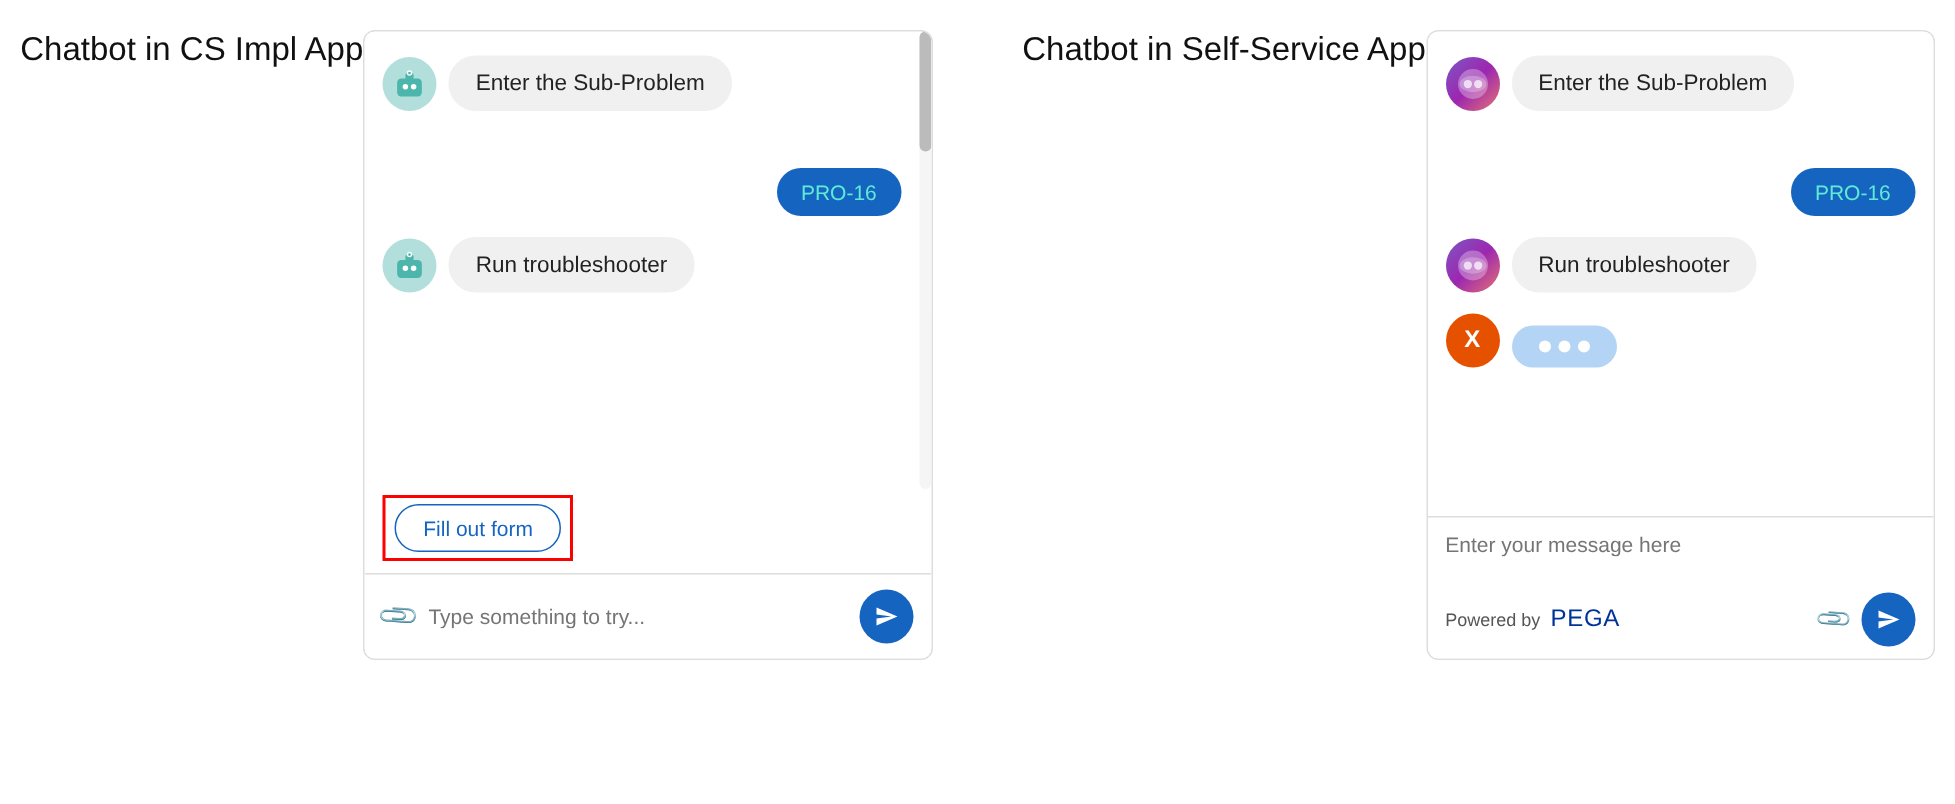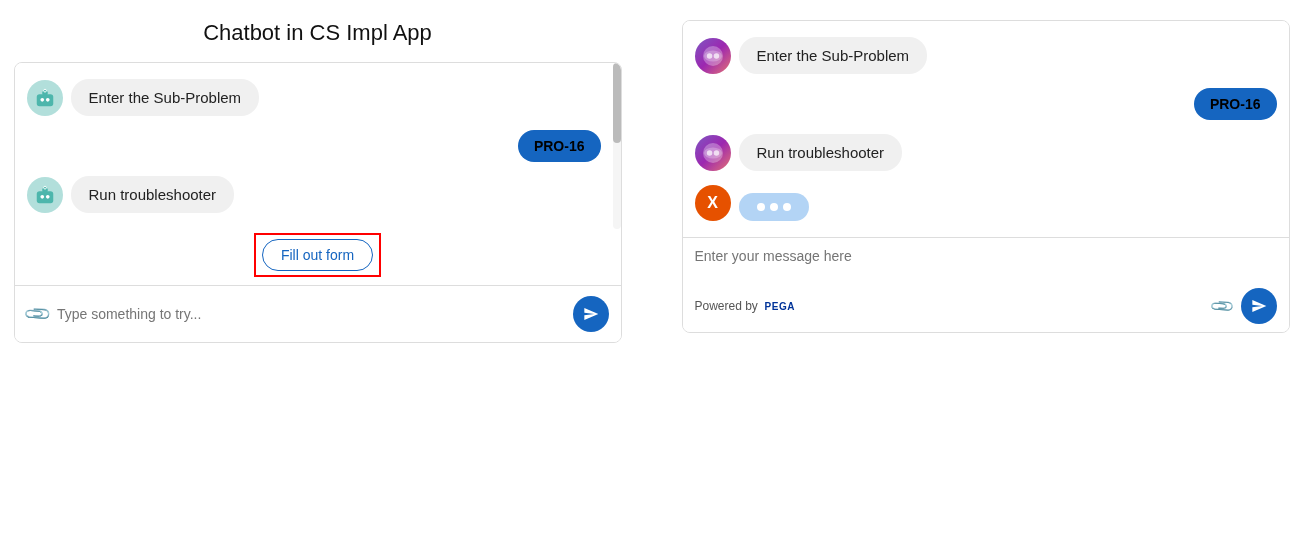--- a/index.html
+++ b/index.html
@@ -11,21 +11,20 @@
       overflow: hidden;
       display: flex;
       align-items: flex-start;
       justify-content: center;
       padding: 20px 40px;
       gap: 60px;
     }
 
     .chat-panel {
       display: flex;
-      flex-direction: column;
       width: 608px;
       flex-shrink: 0;
     }
 
     .panel-title {
       font-size: 22px;
       font-weight: 400;
       text-align: center;
       margin-bottom: 16px;
       color: #111;
@@ -81,30 +80,31 @@
       background: #f0f0f0;
       border-radius: 18px;
       padding: 10px 18px;
       font-size: 15px;
       color: #222;
       max-width: 380px;
     }
 
     .user-badge {
       background: #1565c0;
-      color: #000000;
+      color: #5eead4;
       border-radius: 18px;
       padding: 8px 16px;
       font-size: 14px;
-      font-weight: bold;
+      font-weight: normal;
+      margin-top: 24px;
     }
 
     .quick-replies {
       display: flex;
-      justify-content: center;
+      justify-content: flex-start;
       padding: 4px 12px 8px 12px;
       position: relative;
     }
 
     .fill-out-btn {
       border: 1.5px solid #1565c0;
       background: #fff;
       color: #1565c0;
       border-radius: 20px;
       padding: 7px 18px;
@@ -273,23 +273,23 @@
       justify-content: space-between;
       padding: 2px 0;
     }
 
     .powered-text {
       font-size: 12px;
       color: #555;
     }
 
     .pega-brand {
-      font-weight: 700;
+      font-weight: 400;
       color: #003399;
-      font-size: 10px;
+      font-size: 16px;
       letter-spacing: 0.5px;
     }
 
     .right-actions {
       display: flex;
       align-items: center;
       gap: 8px;
     }
   </style>
 </head>
@@ -352,20 +352,21 @@
       <button class="send-btn">
         <svg width="16" height="16" viewBox="0 0 24 24">
           <path d="M2 21L23 12 2 3v7l15 2-15 2z"></path>
         </svg>
       </button>
     </div>
   </div>
 </div>
 
 <div class="chat-panel">
+  <h2 class="panel-title">Chatbot in Self-Service App</h2>
   <div class="chat-window" style="height:420px;">
     <div class="chat-messages">
 
       <div class="message-row bot">
         <div class="bot-avatar-self-svc">
           <svg width="22" height="16" viewBox="0 0 32 22" fill="none">
             <ellipse cx="16" cy="11" rx="13" ry="8" fill="rgba(255,255,255,0.25)"></ellipse>
             <circle cx="11" cy="11" r="4" fill="#fff" opacity="0.7"></circle>
             <circle cx="21" cy="11" r="4" fill="#fff" opacity="0.7"></circle>
           </svg>

